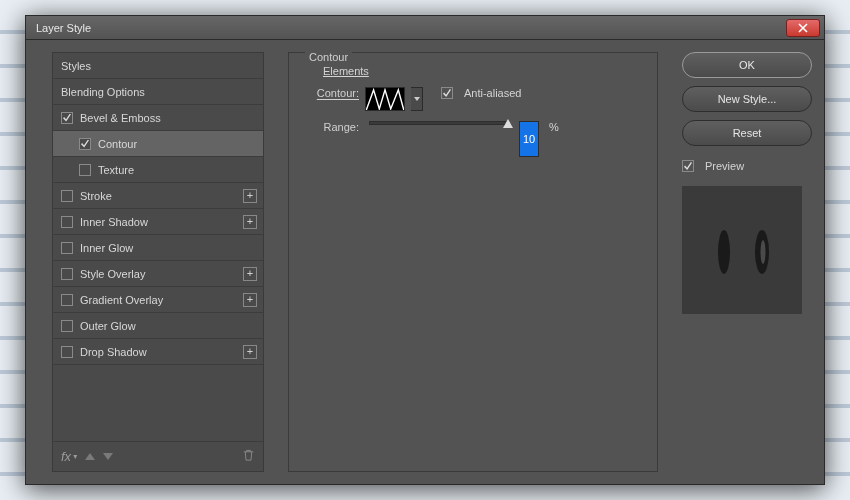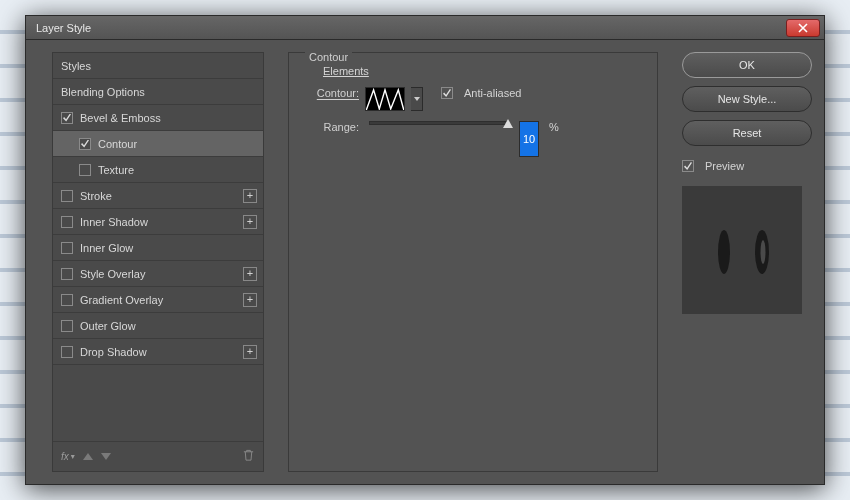--- a/index.html
+++ b/index.html
@@ -77,21 +77,21 @@
     font-size: 11px; line-height: 1; color: #d0d0d0;
     background: #4a4a4a;
   }
   .left-footer {
     height: 30px;
     border-top: 1px solid #3c3c3c;
     display: flex; align-items: center; justify-content: space-between;
     padding: 0 8px;
     color: #9a9a9a;
   }
-  .left-footer .fx { font-style: italic; font-size: 10px; }
+  .left-footer .fx { font-style: italic; font-size: 13px; }
   .left-footer .arrows { display: flex; gap: 8px; margin-left: 8px; flex:1; }
   .arrow-up, .arrow-down {
     width: 0; height: 0; border-left: 5px solid transparent; border-right: 5px solid transparent;
   }
   .arrow-up { border-bottom: 7px solid #7a7a7a; }
   .arrow-down { border-top: 7px solid #7a7a7a; }
   .trash svg { width: 13px; height: 13px; stroke: #8a8a8a; fill: none; }
 
   .center-col {
     flex: 1;

